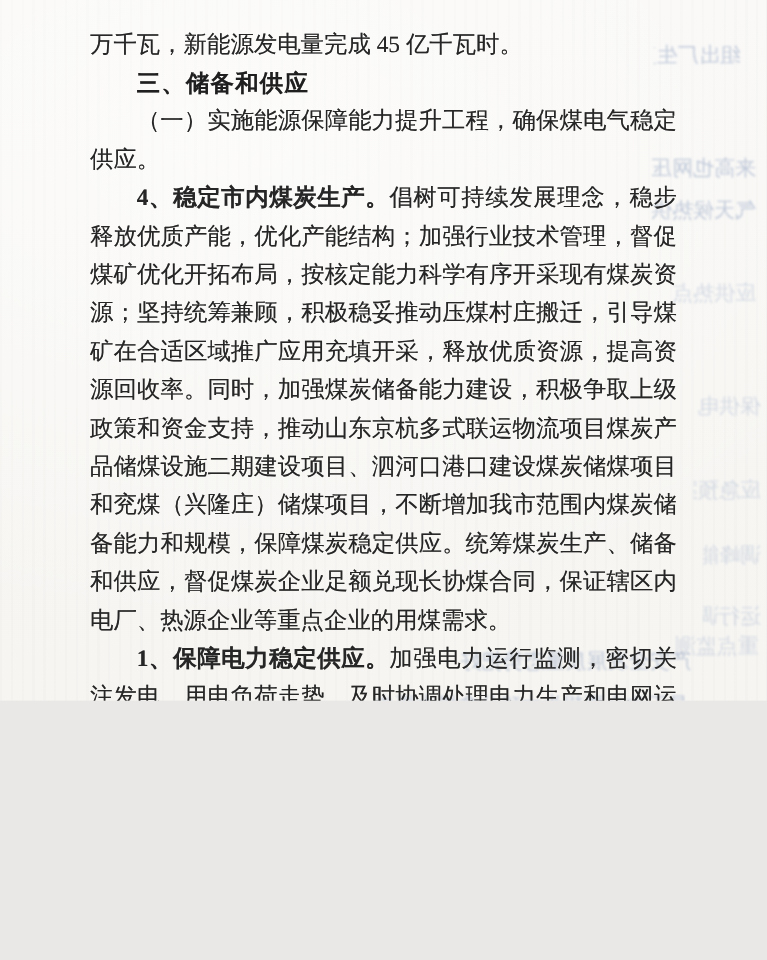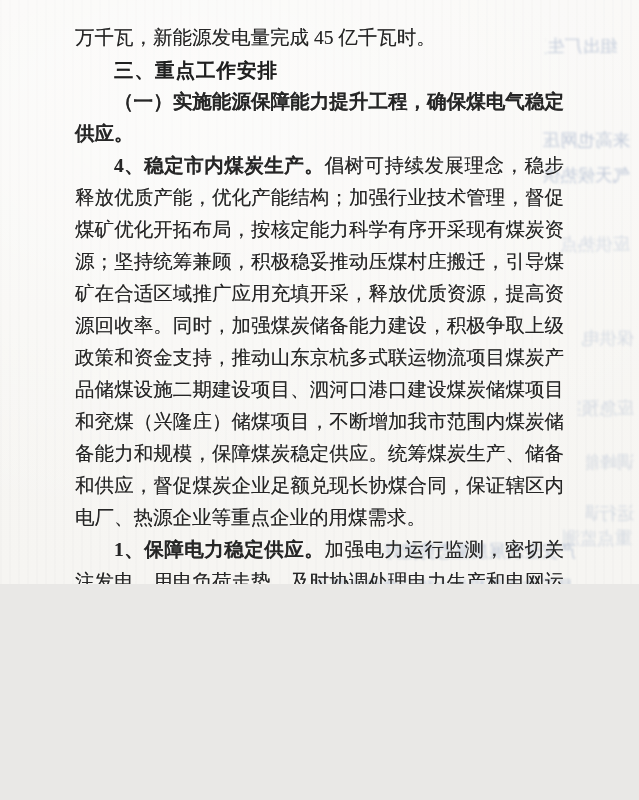--- a/index.html
+++ b/index.html
@@ -45,21 +45,21 @@
   .section-heading {
     margin: 0;
     text-indent: 1em;
     font-weight: 700;
     font-family: "Liberation Sans", "DejaVu Sans", sans-serif;
     font-size: 19.5px;
     letter-spacing: 1px;
     color: #1f1f1f;
   }
   .subsection {
-    font-weight: 700;
+    font-weight: 400;
   }
   .page-number {
     position: absolute;
     top: 751px;
     right: 84px;
     font-size: 18px;
     letter-spacing: 3px;
     color: #3d3d3d;
     font-family: "Liberation Serif", "DejaVu Serif", serif;
   }
@@ -98,21 +98,21 @@
   <span class="bleed" style="left:120px; top:642px; width:430px;">基全安管理水平定完二是着力发质</span>
   <span class="bleed" style="left:68px;  top:675px; width:510px;">“钉打”“指南针”“回归先”安全管理需要</span>
   <span class="bleed" style="left:56px;  top:708px; width:150px;">北重警加策变化</span>
   <span class="bleed light" style="left:54px;  top:740px; width:50px;">安全</span>
 
   <div class="content">
 
     <p class="no-indent">万千瓦，新能源发电量完成 45 亿千瓦时。</p>
 
 
-    <p class="section-heading">三、重点工作安排</p>
+    <p class="section-heading">三、储备和供应</p>
 
     <p class="subsection">（一）实施能源保障能力提升工程，确保煤电气稳定供应。</p>
 
     <p><span class="lead-bold">4、稳定市内煤炭生产。</span><span>倡树可持续发展理念，稳步释放优质产能，优化产能结构；加强行业技术管理，督促煤矿优化开拓布局，按核定能力科学有序开采现有煤炭资源；坚持统筹兼顾，积极稳妥推动压煤村庄搬迁，引导煤矿在合适区域推广应用充填开采，释放优质资源，提高资源回收率。同时，加强煤炭储备能力建设，积极争取上级政策和资金支持，推动山东京杭多式联运物流项目煤炭产品储煤设施二期建设项目、泗河口港口建设煤炭储煤项目和兖煤（兴隆庄）储煤项目，不断增加我市范围内煤炭储备能力和规模，保障煤炭稳定供应。统筹煤炭生产、储备和供应，督促煤炭企业足额兑现长协煤合同，保证辖区内电厂、热源企业等重点企业的用煤需求。</span></p>
 
     <p><span class="lead-bold">1、保障电力稳定供应。</span><span>加强电力运行监测，密切关注发电、用电负荷走势，及时协调处理电力生产和电网运行中出现的问题，平衡电力资源。科学组织有序用电，根据不同时期用电负荷变化情况，精准修订实施有序用电方案，坚守“限电不拉闸”，坚决避免大面积停电。提高发电出力，电力供应紧张时期，实</span></p>
 
   </div>
 
   <div class="page-number">- 3 -</div>

